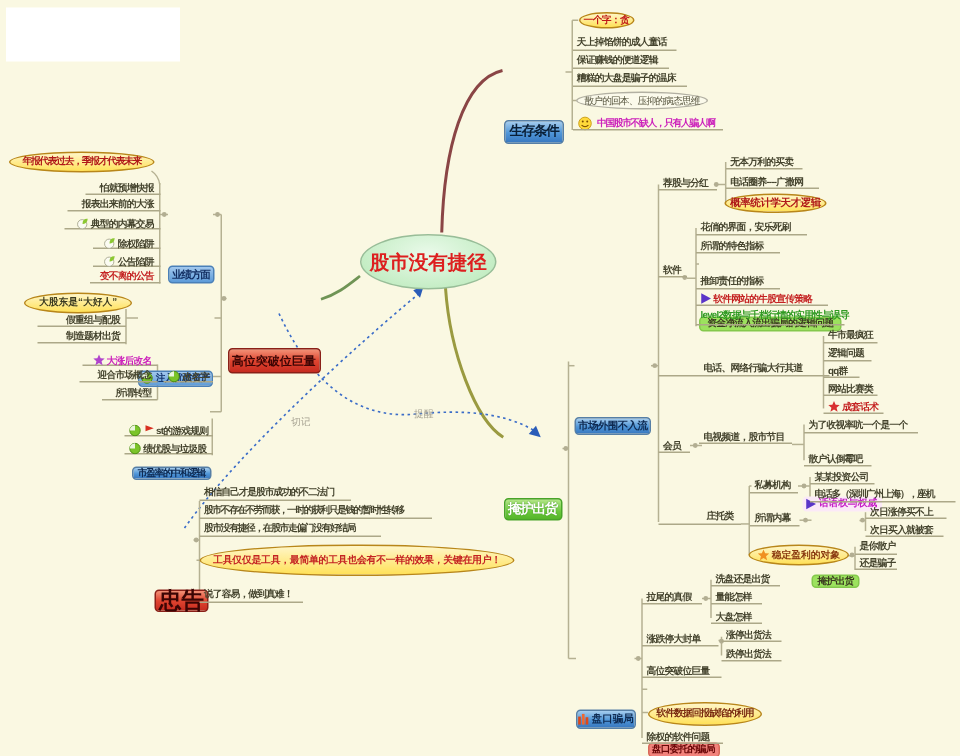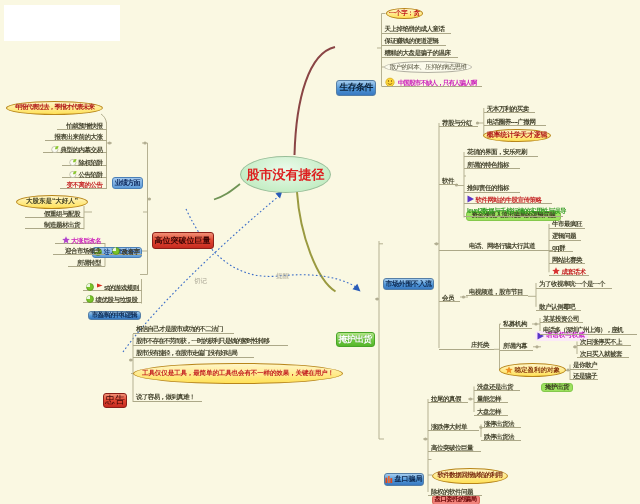--- a/index.html
+++ b/index.html
@@ -111,21 +111,21 @@
       <circle cx="390" cy="82.3" r="4.2" fill="#ffd93a" stroke="#c89a10" stroke-width="0.6"></circle>
       <circle cx="388.5" cy="81" r="0.65" fill="#7a4a00"></circle>
       <circle cx="391.5" cy="81" r="0.65" fill="#7a4a00"></circle>
       <path d="M387.7,83.4 Q390,85.6 392.3,83.4" stroke="#7a4a00" stroke-width="0.7" fill="none"></path>
       <text x="194" y="283" font-size="6.5" fill="#a8a494" font-family="Liberation Sans">切记</text>
       <text x="276" y="278" font-size="6.5" fill="#a8a494" font-family="Liberation Sans">提醒</text>
     </svg>
 <div class="el ctr" style="left:240px;top:156px;width:91px;height:37px;font-size:13px;font-weight:bold;color:#dd1f1f;">股市没有捷径</div>
 <div class="bx blue1" style="left:336px;top:39.5px;width:40px;height:16px;font-size:9px;font-weight:bold;color:#0a2038;letter-spacing:-0.8px;">生存条件</div>
 <div class="bx redb" style="left:151.5px;top:192px;width:62px;height:17px;font-size:8px;font-weight:bold;">高位突破位巨量</div>
-<div class="bx redb" style="left:103px;top:352.5px;width:24px;height:15.5px;font-size:10px;font-weight:normal;">忠告</div>
+<div class="bx redb" style="left:103px;top:352.5px;width:36px;height:15.5px;font-size:15px;font-weight:bold;">忠告</div>
 <div class="bx grnb" style="left:335.5px;top:291.5px;width:39px;height:15.5px;font-size:9px;font-weight:bold;letter-spacing:-0.8px;text-shadow:0 0 1px #3a8a1a;">掩护出货</div>
 <div class="bx blue1" style="left:383px;top:238px;width:51px;height:11.5px;font-size:7px;font-weight:bold;color:#0e2a52;letter-spacing:-0.4px;">市场外围不入流</div>
 <div class="bx blue1" style="left:384px;top:433px;width:39.5px;height:12.5px;font-size:7px;font-weight:bold;color:#0e2a52;"><svg class="ic" style="vertical-align:-1.5px;margin-right:1.5px;" width="9" height="9" viewBox="0 0 9 9">
         <rect x="0.5" y="2.5" width="2" height="6" fill="#e04818"></rect>
         <rect x="3.3" y="0.5" width="2" height="8" fill="#f06830"></rect>
         <rect x="6.1" y="3" width="2" height="5.5" fill="#e04818"></rect>
       </svg>盘口骗局</div>
 <div class="bx blue2" style="left:112px;top:137px;width:30.5px;height:11.5px;font-size:7px;font-weight:bold;letter-spacing:-0.75px;">业绩方面</div>
 <div class="bx blue1" style="left:88px;top:270.5px;width:52.5px;height:9.5px;font-size:6.5px;font-weight:bold;color:#0e2a52;letter-spacing:-0.9px;">市盈率的中和逻辑</div>
 <div class="bx blue2" style="left:92px;top:206.5px;width:50px;height:11px;font-size:6.5px;font-weight:bold;color:#16366e;letter-spacing:-0.5px;"><svg class="ic" style="vertical-align:-1.5px;margin-right:1.5px;" width="8" height="8" viewBox="0 0 8 8">

